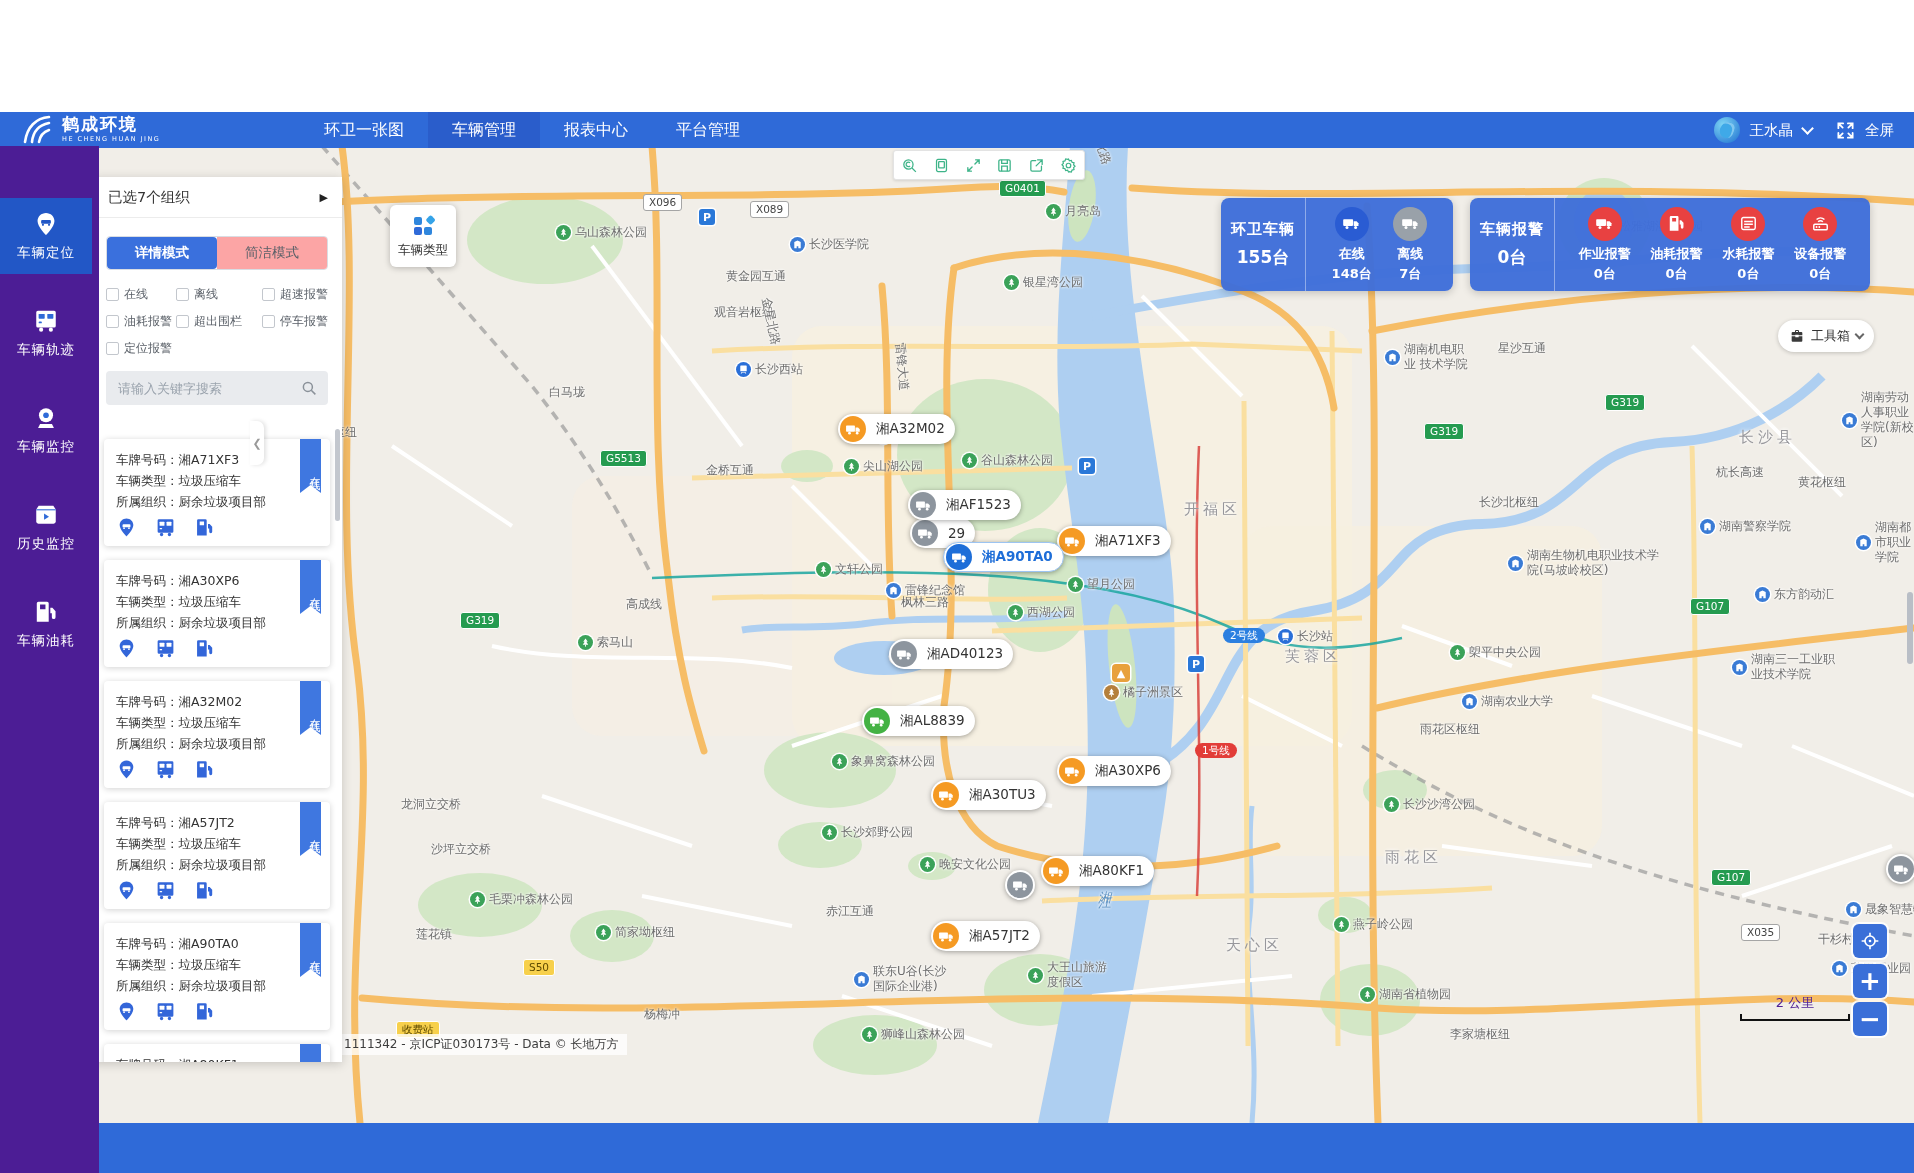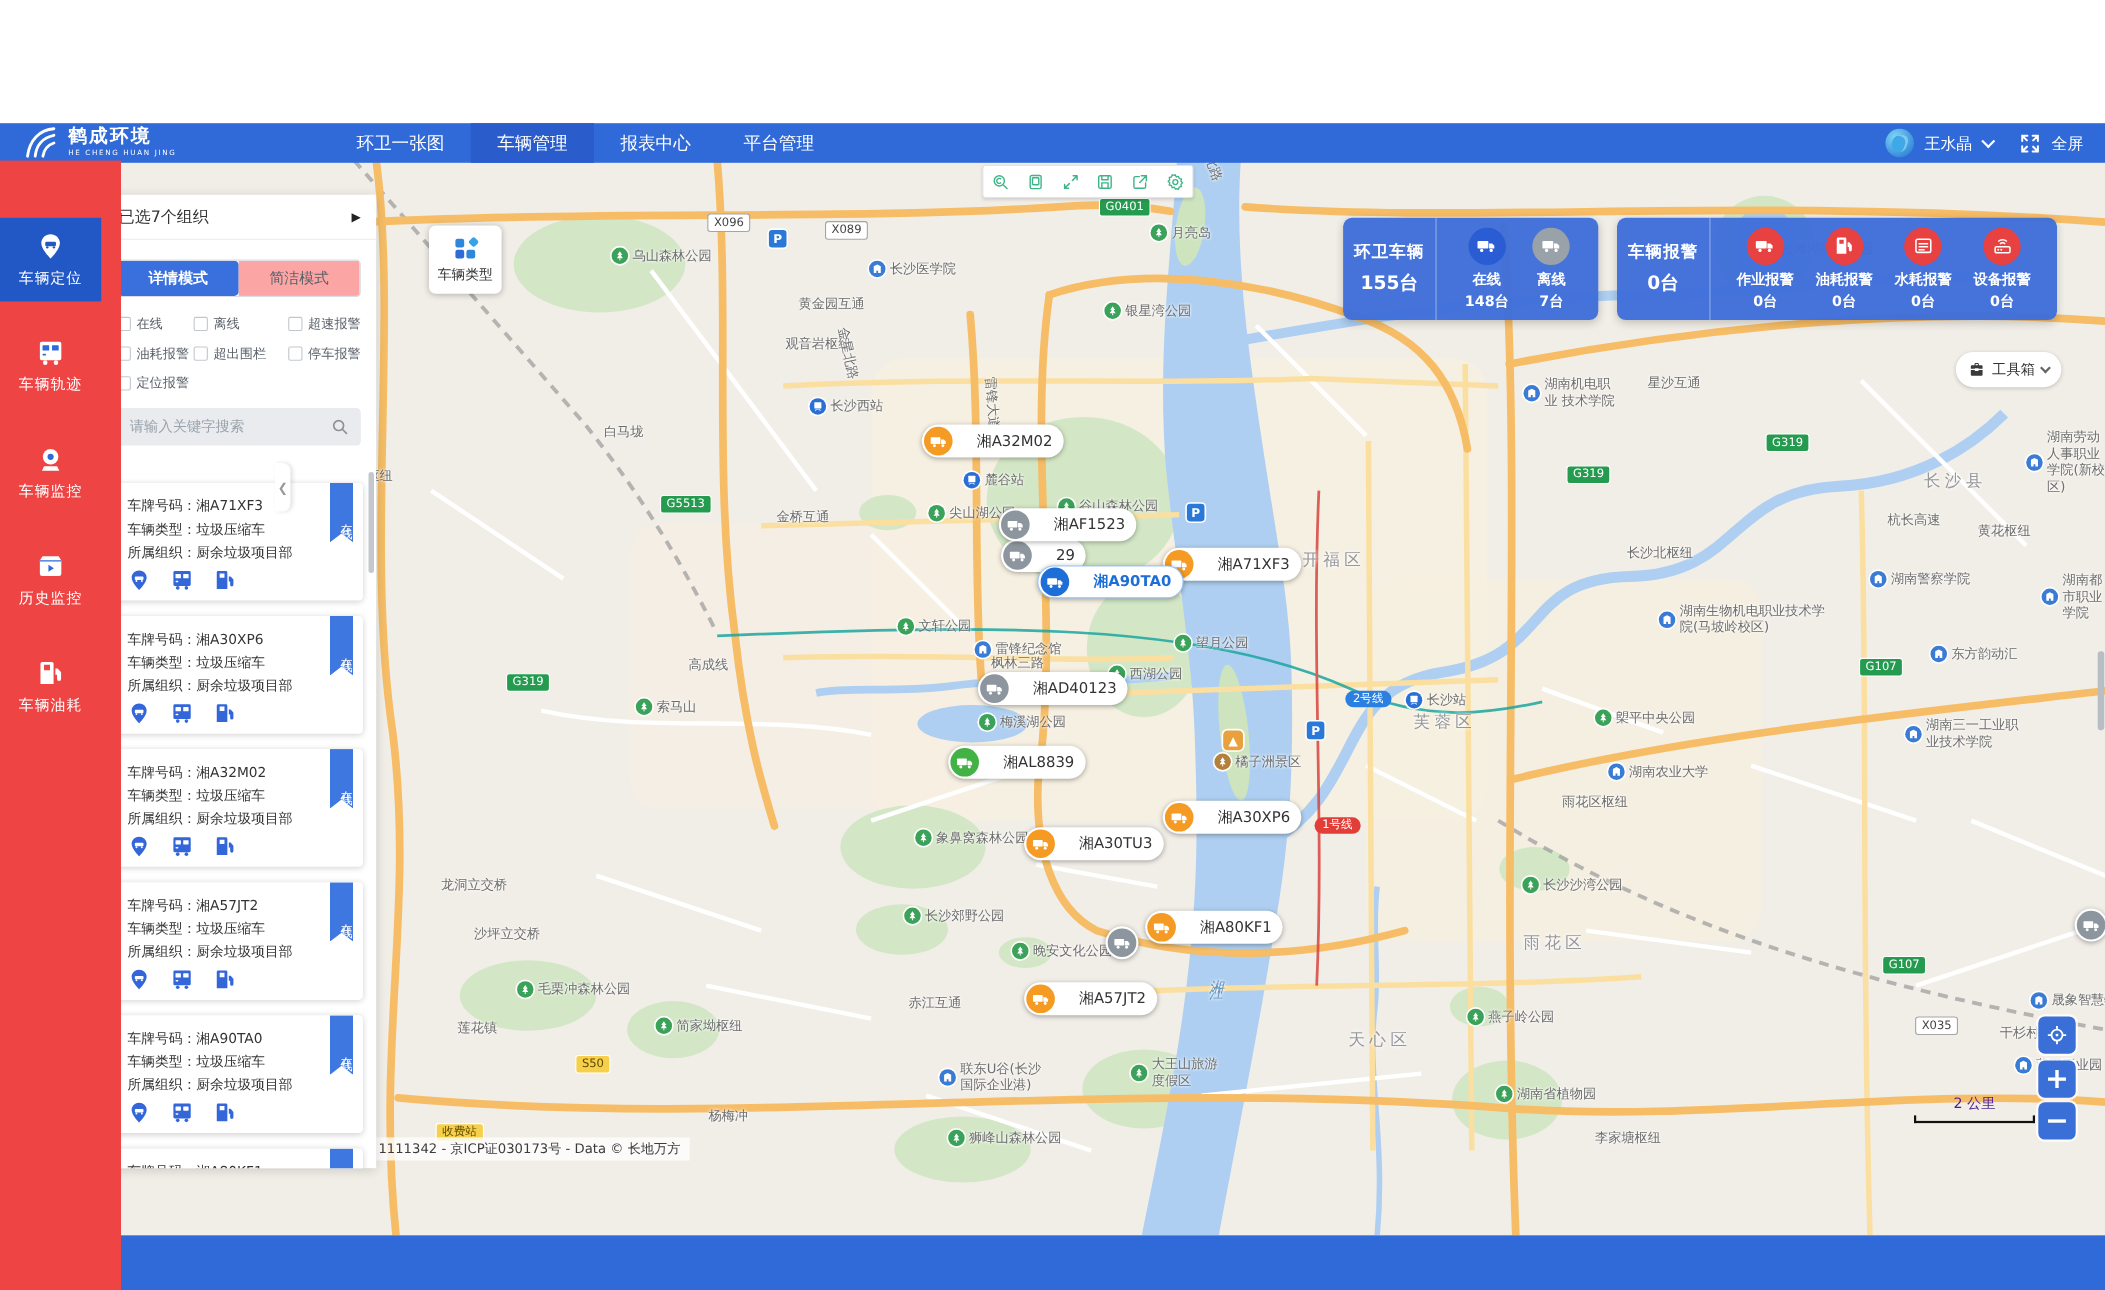--- a/index.html
+++ b/index.html
@@ -19,21 +19,21 @@
   .nav-item.active { background:#2a5dcb; }
   #nav-right { position:absolute; right:20px; top:0; height:36px; display:flex; align-items:center; gap:10px; color:#fff; }
   #avatar { width:26px; height:26px; border-radius:50%; background:radial-gradient(circle at 35% 30%,#7fd6f5,#1d6fd0); position:relative; overflow:hidden; }
   #avatar::after { content:""; position:absolute; left:6px; top:5px; width:14px; height:16px; background:#3fa9e8; border-radius:60% 40% 50% 50%; transform:rotate(18deg); box-shadow:-2px 2px 0 rgba(255,255,255,.35) inset; }
   #user-name { font-size:14.5px; }
   .chev { width:9px; height:9px; border-right:2px solid #fff; border-bottom:2px solid #fff; transform:rotate(45deg); margin-top:-4px; }
   #fs-icon { width:19px; height:19px; margin-left:14px; }
   #fs-label { font-size:14.5px; }
 
   
-  #sidebar { position:absolute; left:0; top:146px; width:110px; height:1027px; background:#ef4444; z-index:8; padding-top:52px; }
+  #sidebar { position:absolute; left:0; top:146px; width:99px; height:1027px; background:#4c1d95; z-index:8; padding-top:52px; }
   .sb-item { width:92px; height:76px; margin-bottom:21px; display:flex; flex-direction:column; align-items:center; justify-content:center; gap:7px; color:#fff; cursor:pointer; --iv:#2f6ad8; }
   .sb-item.active { background:#2257c6; --iv:#2257c6; }
   .sb-item .ico { width:26px; height:26px; color:#fff; }
   .sb-item .lb { font-size:13.5px; letter-spacing:1px; }
 
   
   #footerbar { position:absolute; left:0; top:1123px; width:1914px; height:50px; background:#2f6ad8; z-index:7; }
 
   
   #map-root { position:absolute; left:92px; top:146px; width:1822px; height:977px; background:#f1eee8; overflow:hidden; z-index:1; }
@@ -53,21 +53,21 @@
   .b-g { background:#259b50; color:#fff; border:1px solid #fff; }
   .b-x { background:#fff; color:#444; border:1px solid #a5a5a5; }
   .b-s, .b-toll { background:#f7d04b; color:#5f4b00; border:1px solid #fff; }
   .b-mblue { background:#2b7fe0; color:#fff; border-radius:9px; padding:2px 7px; }
   .b-mred { background:#e23d38; color:#fff; border-radius:9px; padding:2px 7px; }
   .mappoi { position:absolute; z-index:2; display:flex; align-items:center; justify-content:center; box-shadow:0 0 0 1.5px #fff; }
   .p-parking { width:16px; height:16px; border-radius:3px; background:#2a78d8; color:#fff; font-size:11px; font-weight:bold; }
   .p-statue { width:18px; height:18px; border-radius:4px; background:#e8a13c; color:#fff; font-size:11px; }
 
   
-  .v-marker { position:absolute; display:inline-flex; align-items:center; gap:22px; height:30px; background:#fff; border-radius:16px; padding:2px 10px 2px 2px; box-shadow:0 1px 5px rgba(0,0,0,.35); font-size:13.5px; color:#333; z-index:3; cursor:pointer; }
+  .v-marker { position:absolute; display:inline-flex; align-items:center; gap:10px; height:30px; background:#fff; border-radius:16px; padding:2px 10px 2px 2px; box-shadow:0 1px 5px rgba(0,0,0,.35); font-size:13.5px; color:#333; z-index:3; cursor:pointer;margin-top:28px; }
   .v-marker .vm-circle { width:26px; height:26px; border-radius:50%; display:flex; align-items:center; justify-content:center; color:#fff; }
   .v-marker .vm-circle svg { width:17px; height:17px; }
   .v-marker.sel { border:1px solid #9cc4f2; }
   .v-marker.sel .vm-label { color:#1e6ed8; font-weight:bold; }
   .v-marker.nolabel { padding-right:2px; }
 
   
   #map-toolbar { position:absolute; left:801px; top:4px; width:192px; height:30px; background:#fff; border:1px solid #e3e3e3; border-radius:3px; display:flex; align-items:center; justify-content:space-around; z-index:4; box-shadow:0 1px 3px rgba(0,0,0,.12); }
   #map-toolbar .tico { width:17px; height:17px; color:#3eb489; cursor:pointer; }
   #vehicle-type-btn { position:absolute; left:298px; top:59px; width:66px; height:62px; background:#fff; border-radius:6px; box-shadow:0 1px 6px rgba(0,0,0,.25); display:flex; flex-direction:column; align-items:center; justify-content:center; gap:4px; z-index:4; cursor:pointer; }
@@ -295,21 +295,21 @@
           </svg>
         </span>
         <span style="white-space: nowrap;">长沙西站</span>
       </div>
       <div class="maplabel k-plain" style="left: 457px; top: 238px;">
         <span style="white-space: nowrap;">白马垅</span>
       </div>
       <div class="maplabel k-plain" style="left: 205px; top: 278px;">
         <span style="white-space: nowrap;">简家坳枢纽</span>
       </div>
-      <div class="maplabel k-district" style="left: 1647px; top: 282px; margin-left: 10px;">
+      <div class="maplabel k-district" style="left: 1647px; top: 282px;">
         <span style="white-space: nowrap;">长沙县</span>
       </div>
       <div class="maplabel k-plain" style="left: 1624px; top: 318px;">
         <span style="white-space: nowrap;">杭长高速</span>
       </div>
       <div class="maplabel k-plain" style="left: 1706px; top: 328px;">
         <span style="white-space: nowrap;">黄花枢纽</span>
       </div>
       <div class="maplabel k-plain" style="left: 1387px; top: 348px;">
         <span style="white-space: nowrap;">长沙北枢纽</span>

